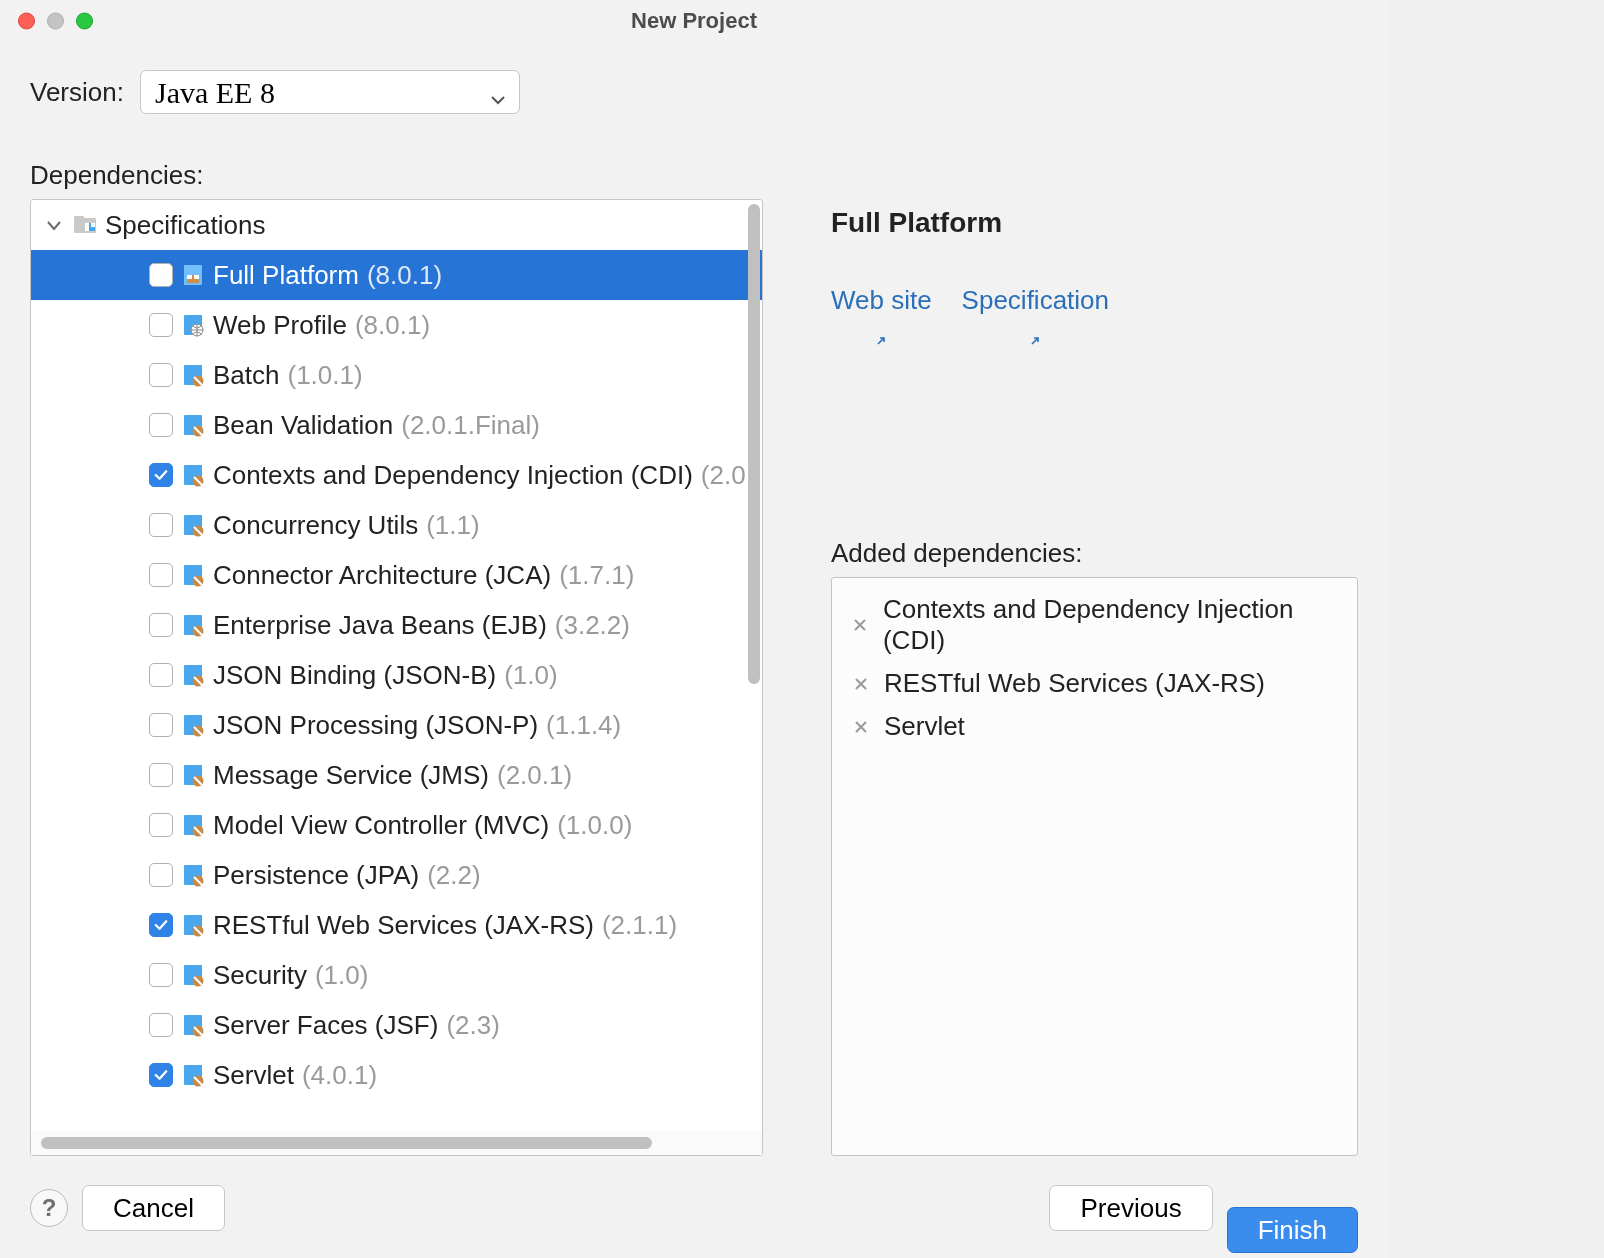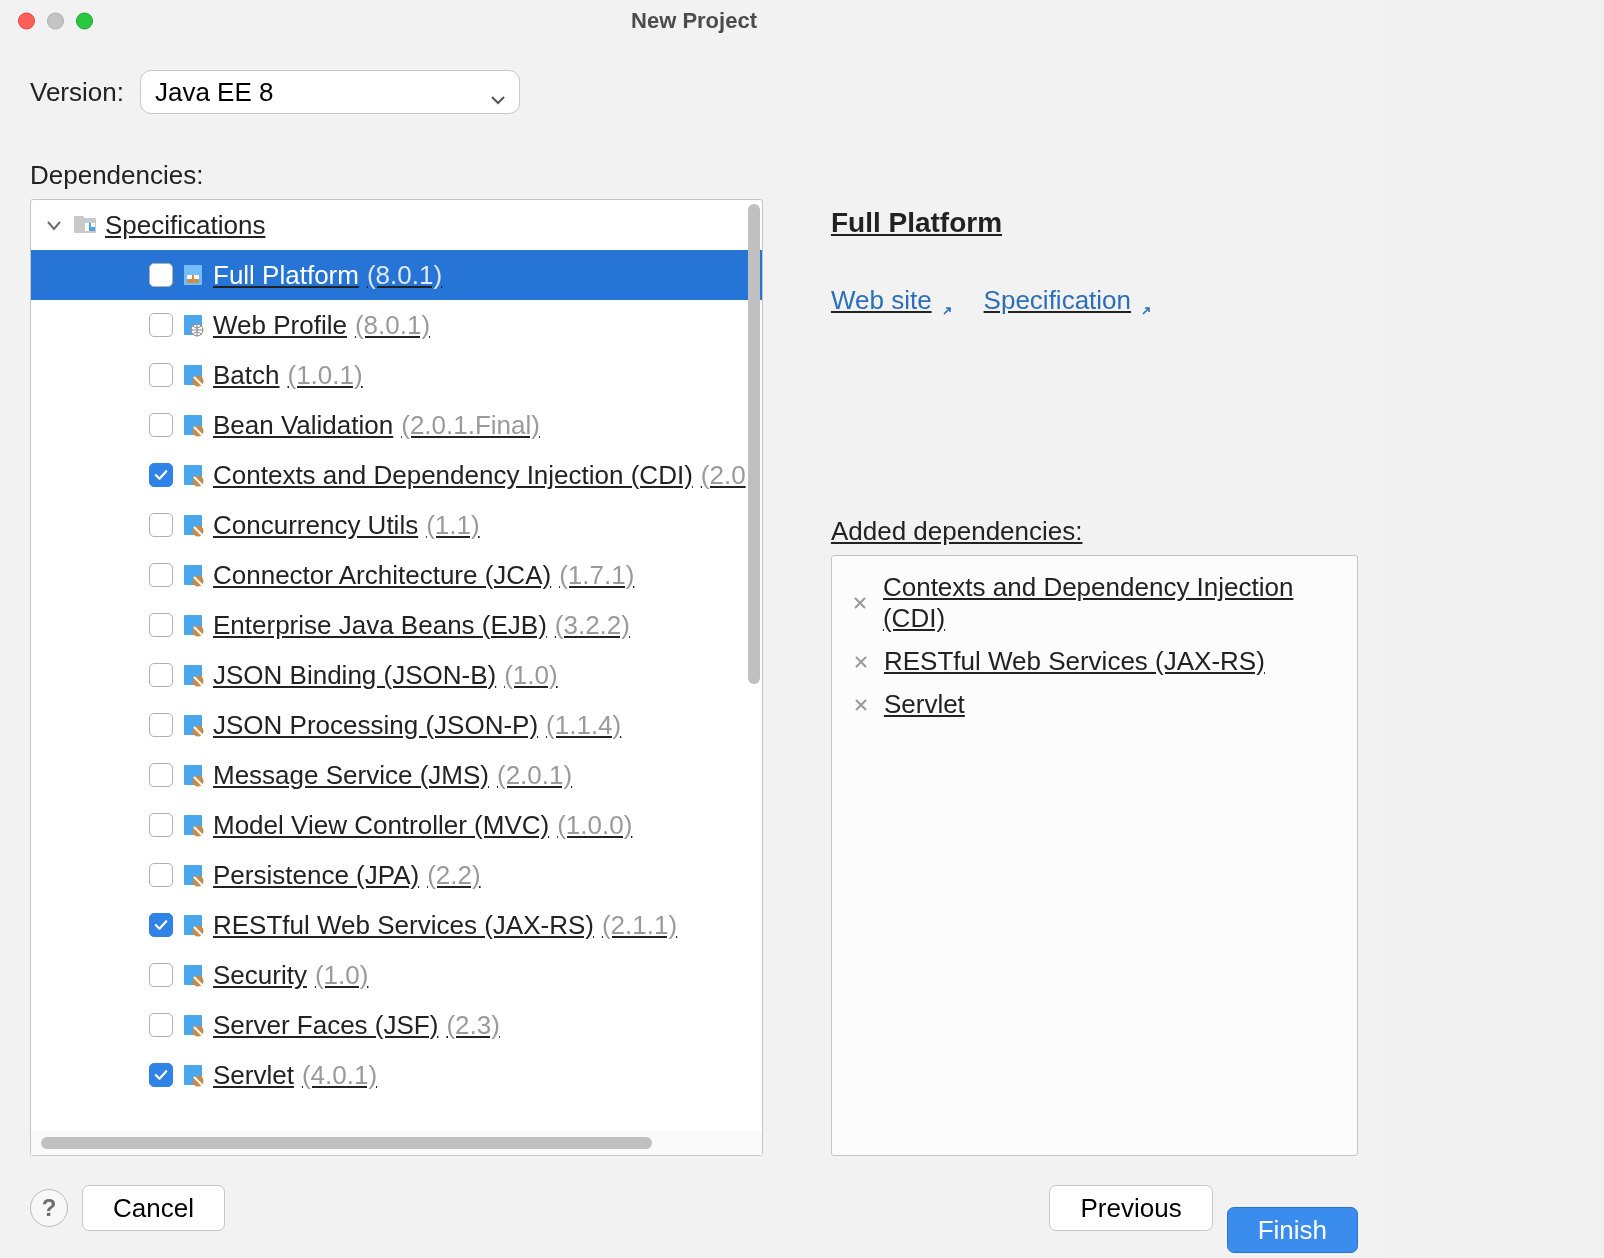--- a/index.html
+++ b/index.html
@@ -11,29 +11,30 @@
   .tr-close { background: #ff5f57; border: 1px solid #e24640; }
   .tr-min   { background: #c4c4c4; border: 1px solid #b0b0b0; }
   .tr-max   { background: #28c840; border: 1px solid #1fa232; }
   .title { font-weight: 600; font-size: 22px; color: #4c4c4c; }
   .topbar { padding: 28px 16px 10px 30px; display: flex; align-items: center; gap: 16px; }
   .label { color: #222; }
   .select-wrap { position: relative; }
   select.version {
     appearance: none; -webkit-appearance: none;
     width: 380px; height: 44px; padding: 0 46px 0 14px;
-    font-size: 26px; border: 1px solid #c7c7c7; border-radius: 11px;
+    font-size: 30px; border: 1px solid #c7c7c7; border-radius: 6px;
     background: #fff;
+    font-family: Liberation Serif, serif;
   }
   .chevron-down {
     position: absolute; right: 14px; top: 50%; transform: translateY(-50%);
     pointer-events: none; width: 16px; height: 16px;
   }
   .deps-label { padding: 36px 30px 8px 30px; }
-  .content { display: flex; flex: 1 1 auto; gap: 68px; padding: 0 30px 22px 30px; min-height: 0; text-decoration: underline; }
+  .content { display: flex; flex: 1 1 auto; gap: 68px; padding: 0 30px 22px 30px; min-height: 0; }
   .tree-box {
     width: 770px; border: 1px solid #c5c5c5; background: #fff; border-radius: 3px;
     display: flex; flex-direction: column; position: relative;
   }
   .tree-scroll { flex: 1 1 auto; overflow: hidden auto; position: relative; }
   .tree-row { height: 50px; display: flex; align-items: center; gap: 8px; padding-left: 12px; white-space: nowrap; }
   .tree-row.root { padding-left: 12px; }
   .tree-row.child { padding-left: 118px; }
   .tree-row.selected { background: #2675d6; color: #fff; }
   .tree-row .ver { color: #9a9a9a; }
@@ -44,21 +45,21 @@
   .cb.checked svg path { stroke: #fff; }
   .folder-icon, .file-icon { width: 24px; height: 24px; flex-shrink: 0; }
   .tree-row.selected .file-icon { filter: brightness(1.05); }
   .hscroll-region { height: 24px; background: #fafafa; display: flex; align-items: center; padding: 0 10px; }
   .hscroll-thumb { height: 12px; width: 86%; background: #c0c0c0; border-radius: 6px; }
   .vscroll { position: absolute; right: 2px; top: 4px; width: 12px; height: 480px; background: #c0c0c0; border-radius: 6px; }
   .right-panel { flex: 1 1 auto; display: flex; flex-direction: column; min-height: 0; }
   .detail-title { font-weight: 700; font-size: 28px; padding-top: 8px; padding-bottom: 18px; }
   .detail-desc { line-height: 1.35; }
   .links { padding-top: 28px; display: flex; gap: 30px; }
-  .link { color: #2b6fb8; display: inline-flex; align-items: center; gap: 8px; text-decoration: none; }
+  .link { color: #2b6fb8; display: inline-flex; align-items: center; gap: 8px; text-decoration: none; flex-direction: column; }
   .ext-icon { width: 14px; height: 14px; }
   .added-label { padding-top: 200px; padding-bottom: 8px; }
   .added-box { border: 1px solid #c5c5c5; background: #fcfcfc; flex: 1 1 auto; min-height: 300px; padding: 10px 0; border-radius: 3px; }
   .added-item { display: flex; align-items: center; gap: 14px; padding: 6px 20px; }
   .remove-x { color: #9a9a9a; width: 18px; height: 18px; display: inline-flex; align-items: center; justify-content: center; }
   .footer { height: 80px; display: flex; align-items: center; padding: 0 30px 20px 30px; gap: 14px; }
   .help-btn { width: 38px; height: 38px; border: 1.5px solid #bcbcbc; border-radius: 50%; background: #f8f8f8; color: #6f6f6f; display: flex; align-items: center; justify-content: center; font-size: 24px; font-weight: 600; }
   .btn { height: 46px; padding: 0 30px; border: 1px solid #c7c7c7; border-radius: 7px; background: #fff; font-size: 26px; display: inline-flex; align-items: center; justify-content: center; }
   .btn.primary { background: #3b8ded; color: #fff; border-color: #2a74d0; margin-top: 44px; }
   .spacer { flex: 1; }

